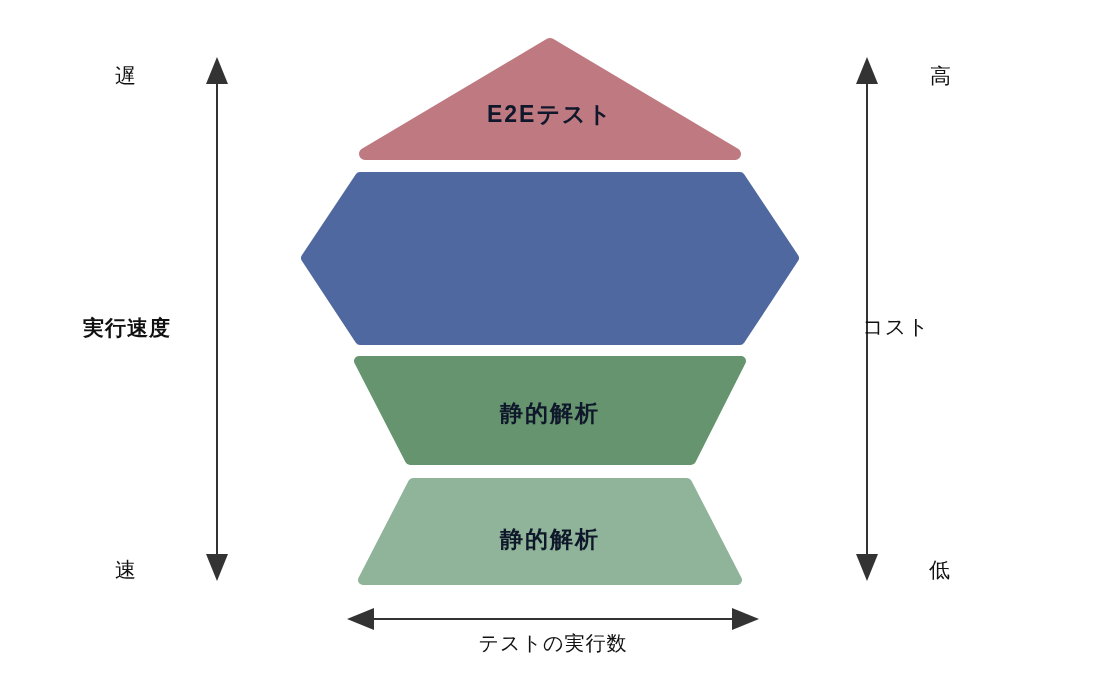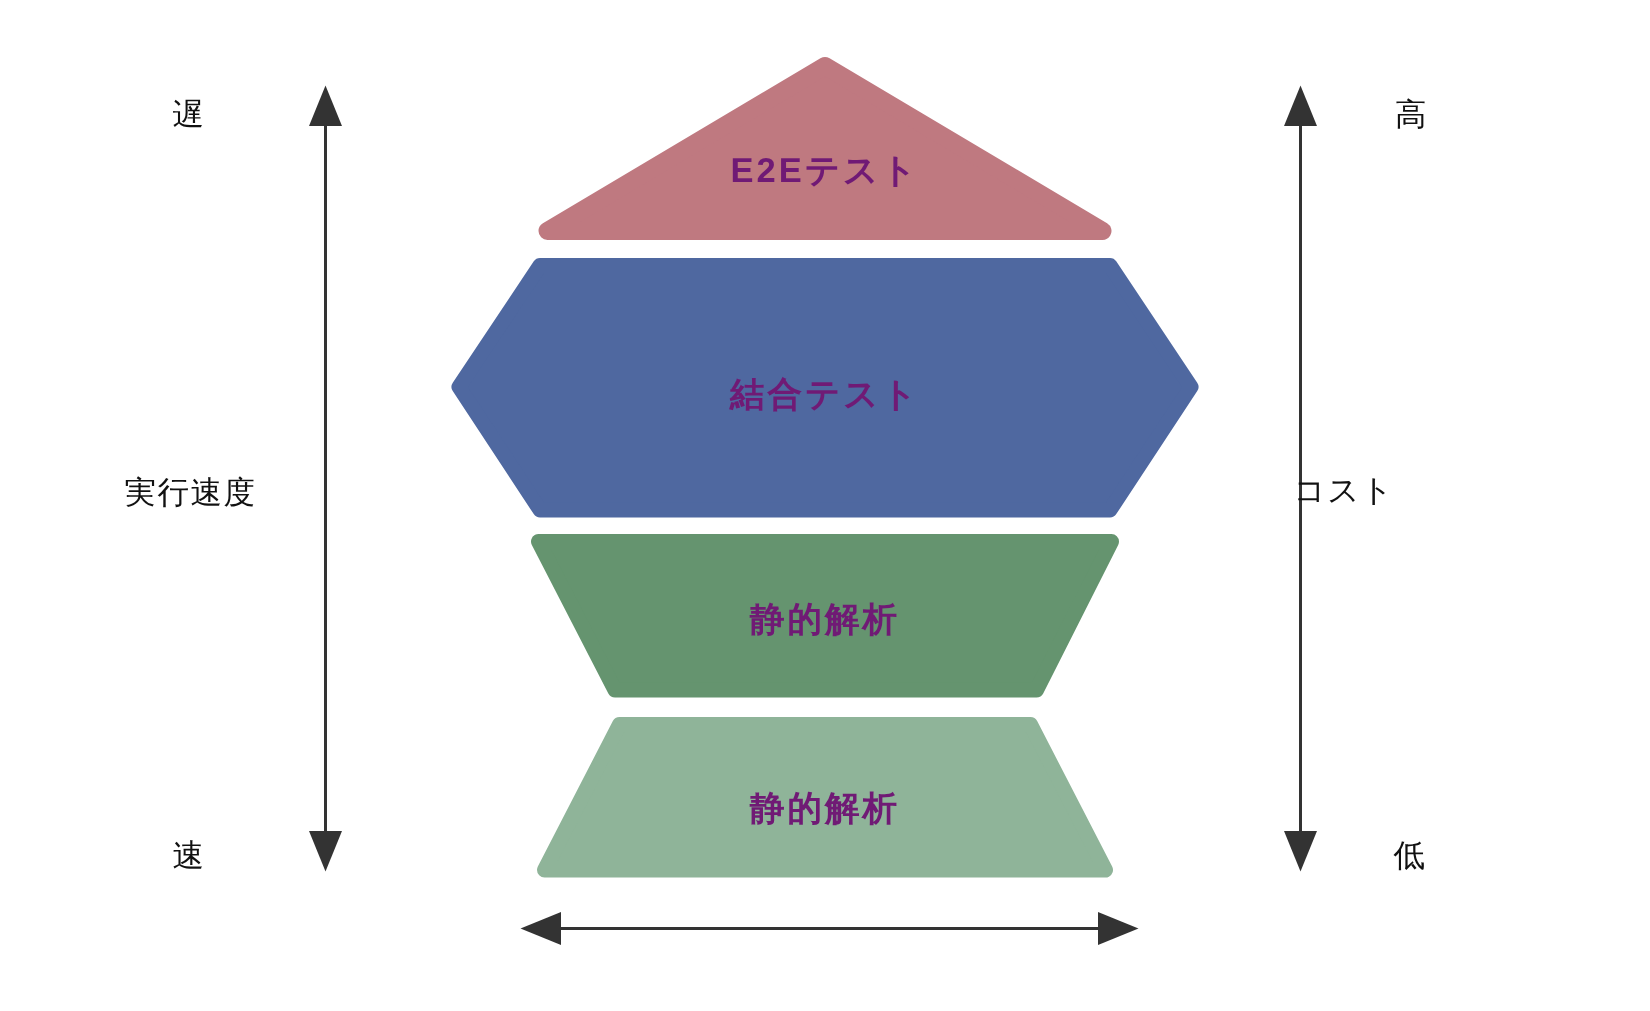--- a/index.html
+++ b/index.html
@@ -14,21 +14,21 @@
   .diagram-svg { position: absolute; left: 0; top: 0; width: 1100px; height: 674px; }
   .label {
     position: absolute;
     transform: translate(-50%, -50%);
     white-space: nowrap;
     color: #111111;
     font-size: 21px;
     letter-spacing: 1px;
   }
   .layer-label {
-    color: #701a75;
+    color: #0f172a;
     font-weight: bold;
     font-size: 23px;
     letter-spacing: 2px;
   }
   .bottom-label { font-size: 20px; letter-spacing: 1px; }
 </style>
 </head>
 <body>
 
 <div class="canvas">
@@ -64,26 +64,26 @@
     <g color="#65946f">
       <polygon points="359,361 741,361 691,460 410,460" fill="currentColor" stroke="currentColor" stroke-width="10" stroke-linejoin="round"></polygon>
     </g>
 
     <g color="#8fb499">
       <polygon points="413,483 687,483 737,580 363,580" fill="currentColor" stroke="currentColor" stroke-width="10" stroke-linejoin="round"></polygon>
     </g>
   </svg>
 
   <div class="label layer-label" style="left:550px; top:114px;">E2Eテスト</div>
-  <div class="label layer-label" style="left:550px; top:263px;">結合テスト</div>
   <div class="label layer-label" style="left:550px; top:413px;">静的解析</div>
   <div class="label layer-label" style="left:550px; top:539px;">静的解析</div>
 
   <div class="label" style="left:126px; top:76px;">遅</div>
-  <div class="label" style="left:127px; top:328px;">実行速度</div>
+  <div class="label" style="left:127px; top:328px;font-weight:bold;">実行速度</div>
   <div class="label" style="left:126px; top:570px;">速</div>
 
   <div class="label" style="left:941px; top:76px;">高</div>
   <div class="label" style="left:896px; top:327px;">コスト</div>
   <div class="label" style="left:940px; top:570px;">低</div>
 
+  <div class="label bottom-label" style="left:553px; top:643px;">テストの実行数</div>
 
 </div>
 
 </body></html>

